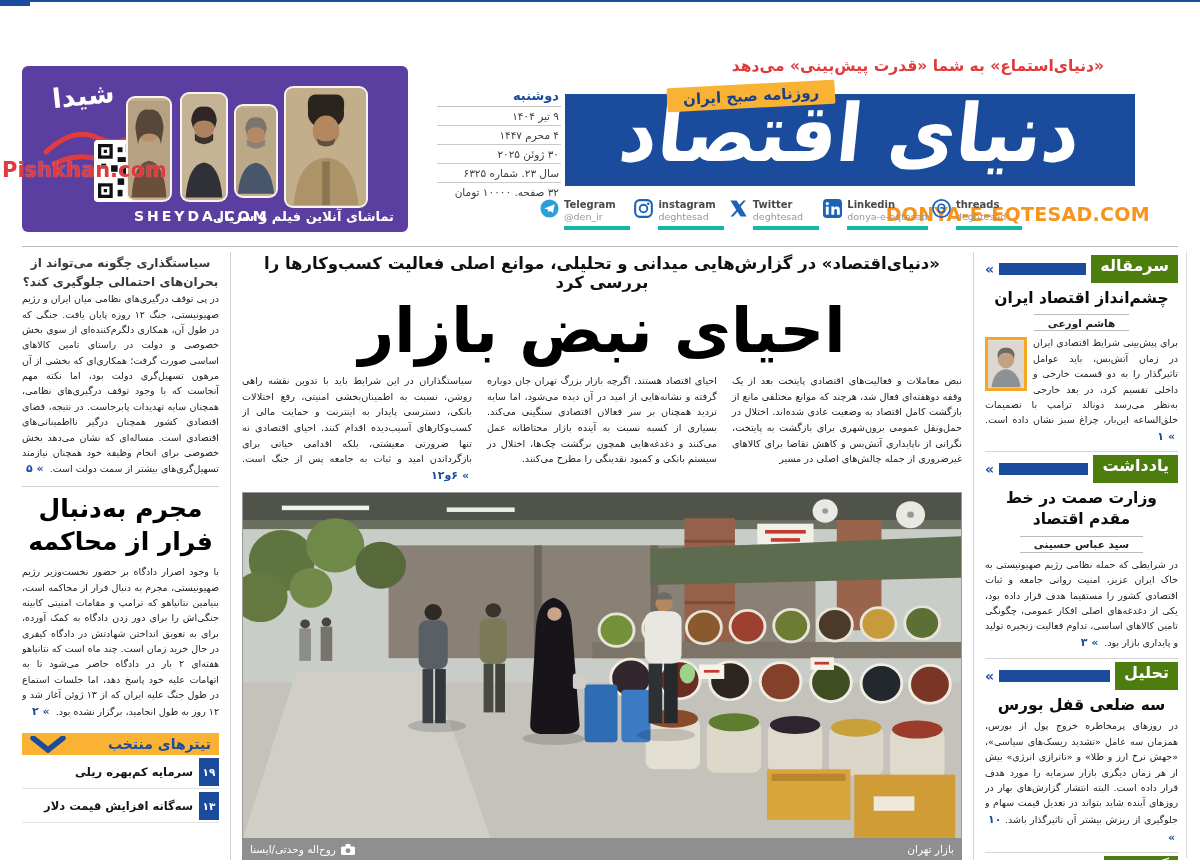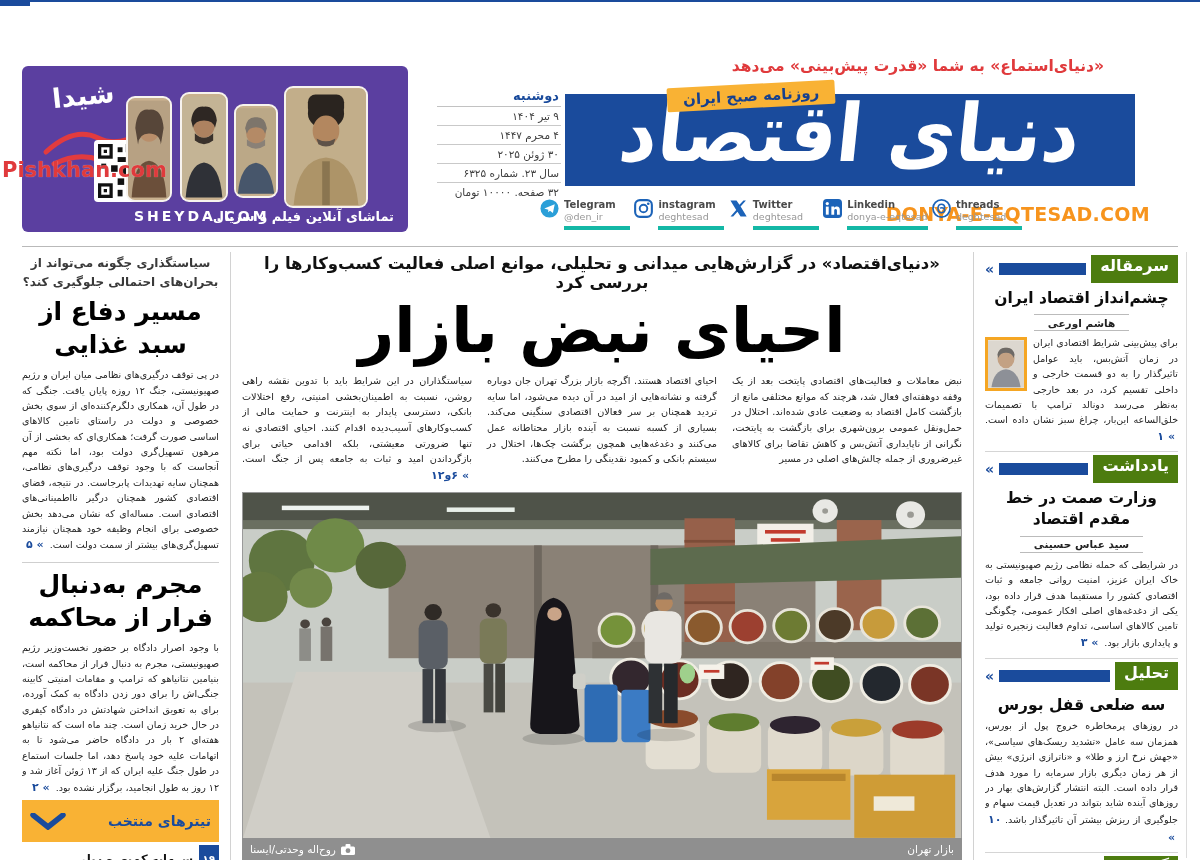--- a/index.html
+++ b/index.html
@@ -81,21 +81,21 @@
   .photo svg { display:block; width:100%; height:100%; }
   .caption { height:22px; background:#8f8f8f; color:#fff; display:flex; align-items:center;
              justify-content:space-between; padding:0 8px; font-size:10.5px; }
   .cap-left { display:flex; align-items:center; gap:5px; }
 
   
   .lkicker { font-size:12px; font-weight:bold; color:#3a3a3a; text-align:center; line-height:1.55; margin-top:2px; }
   .ltitle { font-size:25px; font-weight:900; color:#000; text-align:center; line-height:1.3; margin:5px 0 6px; }
   .ldiv { border-top:1px solid #cfcfcf; margin:8px 0 6px; }
   .sel-head { display:flex; align-items:center; justify-content:space-between; background:#f9b234;
-              height:42px; padding:0 8px; margin-top:4px; }
+              height:22px; padding:0 8px; margin-top:13px; }
   .sel-title { color:#1a4b9c; font-size:14px; font-weight:900; }
   .sel-row { display:flex; align-items:center; gap:6px; padding:3px 0 2px; border-bottom:1px solid #e2e2e2; }
   .sel-badge { background:#1a4b9c; color:#fff; font-size:10.5px; font-weight:bold; min-width:20px; height:28px;
                display:flex; align-items:center; justify-content:center; border-radius:0; }
   .sel-txt { font-size:11.5px; font-weight:bold; color:#141414; }
 </style>
 </head>
 <body>
 
 <div class="topline"></div>
@@ -435,21 +435,20 @@
         <span>روح‌اله وحدتی/ایسنا</span>
       </span>
     </div>
   </div>
 
   <div class="vdiv"></div>
 
   <div class="col-left">
     <div>
       <div class="lkicker">سیاستگذاری چگونه می‌تواند از بحران‌های احتمالی جلوگیری کند؟</div>
-      <div class="ltitle">مسیر دفاع از سبد غذایی</div>
       <div class="body-txt"><span>در پی توقف درگیری‌های نظامی میان ایران و رژیم صهیونیستی، جنگ ۱۲ روزه پایان یافت. جنگی که در طول آن، همکاری دلگرم‌کننده‌ای از سوی بخش خصوصی و دولت در راستای تامین کالاهای اساسی صورت گرفت؛ همکاری‌ای که بخشی از آن مرهون تسهیل‌گری دولت بود، اما نکته مهم آنجاست که با وجود توقف درگیری‌های نظامی، همچنان سایه تهدیدات پابرجاست. در نتیجه، فضای اقتصادی کشور همچنان درگیر نااطمینانی‌های اقتصادی است. مساله‌ای که نشان می‌دهد بخش خصوصی برای انجام وظیفه خود همچنان نیازمند تسهیل‌گری‌های بیشتر از سمت دولت است.</span> <span class="pref">۵ «</span></div>
     </div>
     <div class="ldiv"></div>
     <div>
       <div class="ltitle">مجرم به‌دنبال فرار از محاکمه</div>
       <div class="body-txt"><span>با وجود اصرار دادگاه بر حضور نخست‌وزیر رژیم صهیونیستی، مجرم به دنبال فرار از محاکمه است، بنیامین نتانیاهو که ترامپ و مقامات امنیتی کابینه جنگی‌اش را برای دور زدن دادگاه به کمک آورده، برای به تعویق انداختن شهادتش در دادگاه کیفری در حال خرید زمان است. چند ماه است که نتانیاهو هفته‌ای ۲ بار در دادگاه حاضر می‌شود تا به اتهامات علیه خود پاسخ دهد، اما جلسات استماع در طول جنگ علیه ایران که از ۱۳ ژوئن آغاز شد و ۱۲ روز به طول انجامید، برگزار نشده بود.</span> <span class="pref">۲ «</span></div>
     </div>
 
     <div class="sel-head">
       <span class="sel-title">تیترهای منتخب</span>

